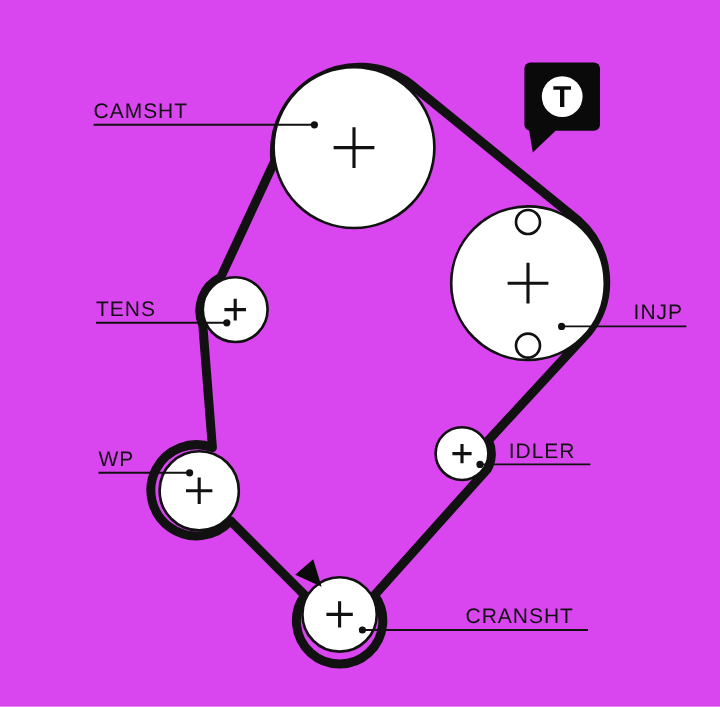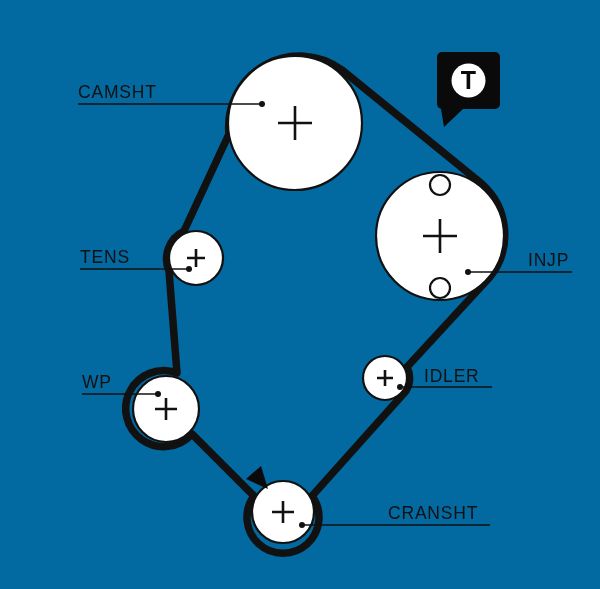--- a/index.html
+++ b/index.html
@@ -5,21 +5,21 @@
   html, body {
     margin: 0;
     padding: 0;
     background: #ffffff;
     font-family: "Liberation Sans", sans-serif;
   }
   .canvas {
     position: relative;
     width: 600px;
     height: 589px;
-    background: #0369a1;
+    background: #d946ef;
     overflow: hidden;
   }
   svg { display: block; }
   .belt {
     fill: none;
     stroke: #111111;
     stroke-width: 7.5;
     stroke-linejoin: round;
   }
   .pulley {

